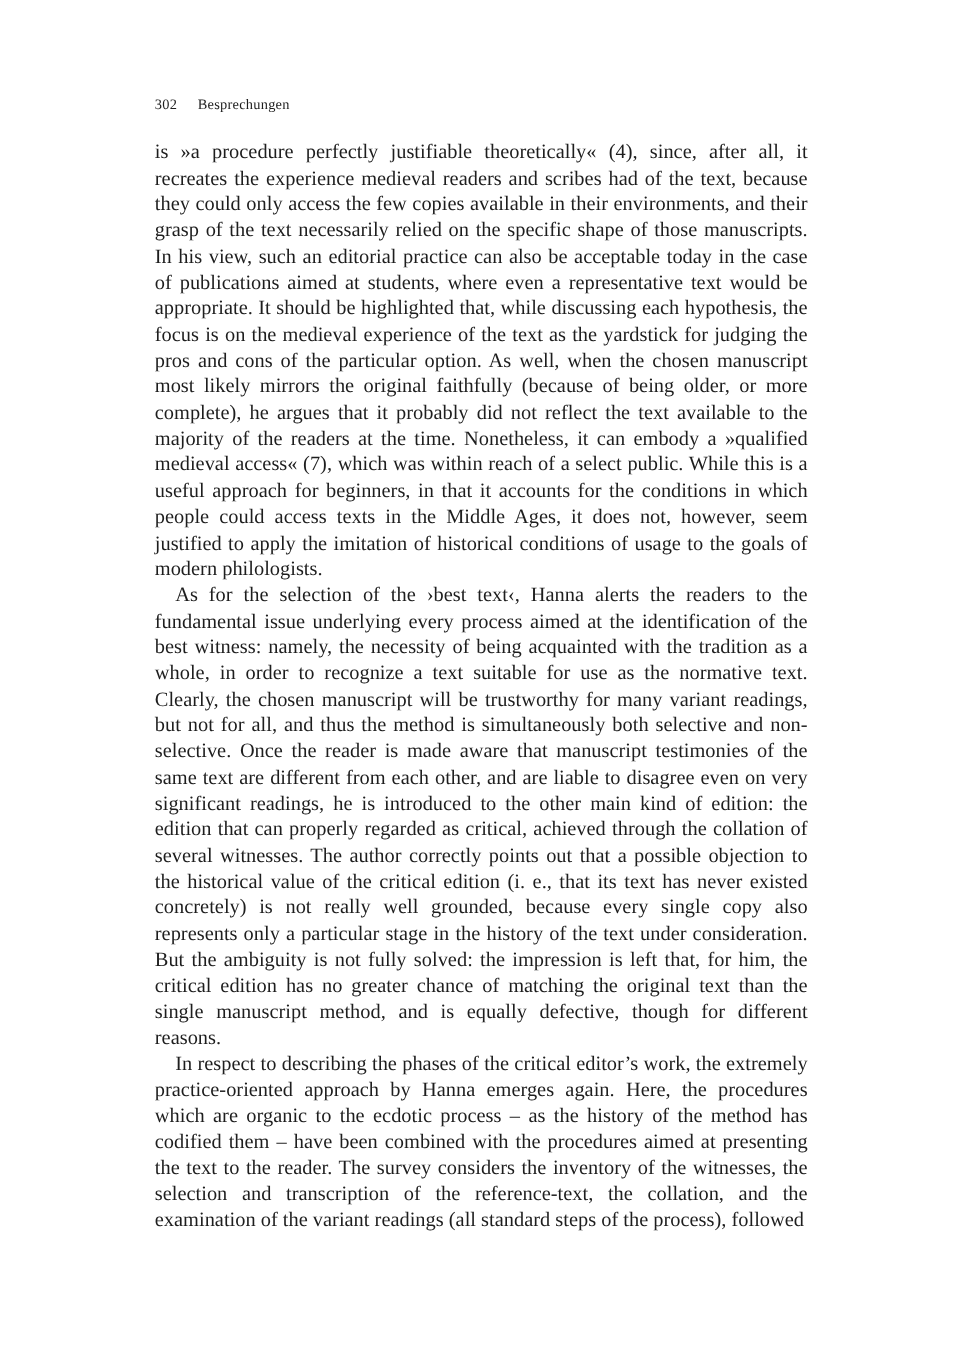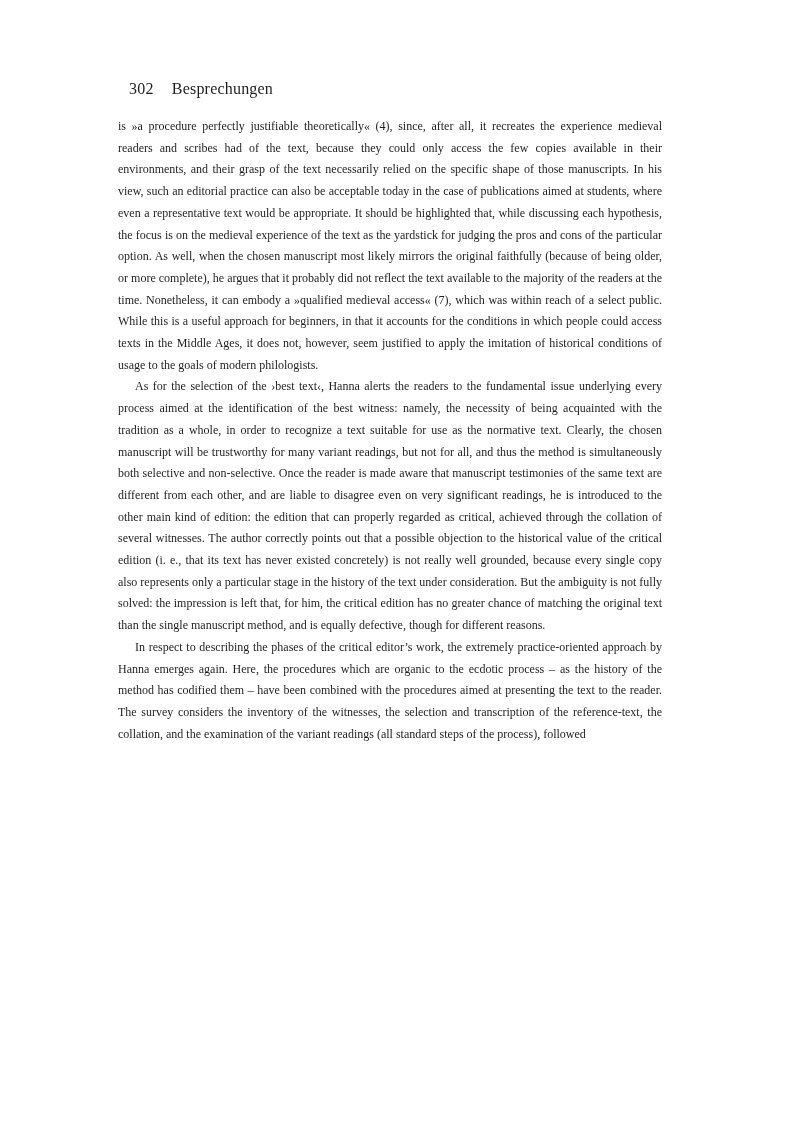--- a/index.html
+++ b/index.html
@@ -14,37 +14,37 @@
     background: #ffffff;
     overflow: hidden;
     font-family: "Liberation Serif", "DejaVu Serif", serif;
     color: #1e1e1e;
   }
   .running-head {
     position: absolute;
     left: 129px;
     top: 80px;
     width: 544px;
-    font-size: 16px;
+    font-size: 12px;
     letter-spacing: 0.2px;
     white-space: nowrap;
   }
   .running-head .page-number {
     display: inline-block;
   }
   .running-head .section-title {
     display: inline-block;
     margin-left: 14px;
   }
   .body-text {
     position: absolute;
-    left: 118px;
+    left: 129px;
     top: 116px;
     width: 544px;
-    font-size: 12px;
+    font-size: 17px;
     line-height: 21.7px;
     text-align: justify;
     text-justify: inter-word;
   }
   .body-text p {
     margin: 0;
     padding: 0;
   }
   .body-text p.indented {
     text-indent: 17px;

